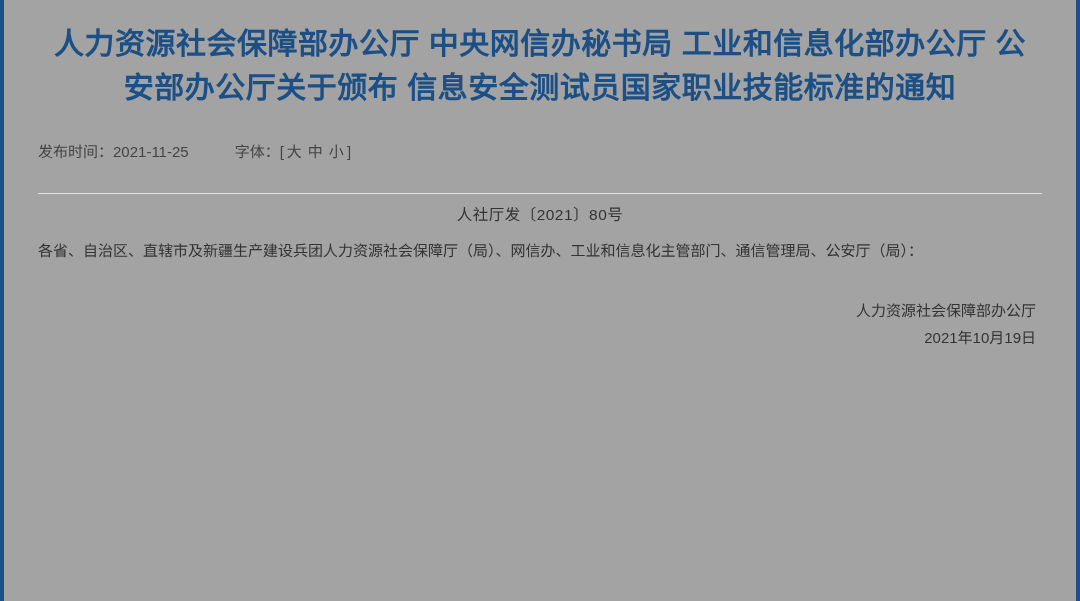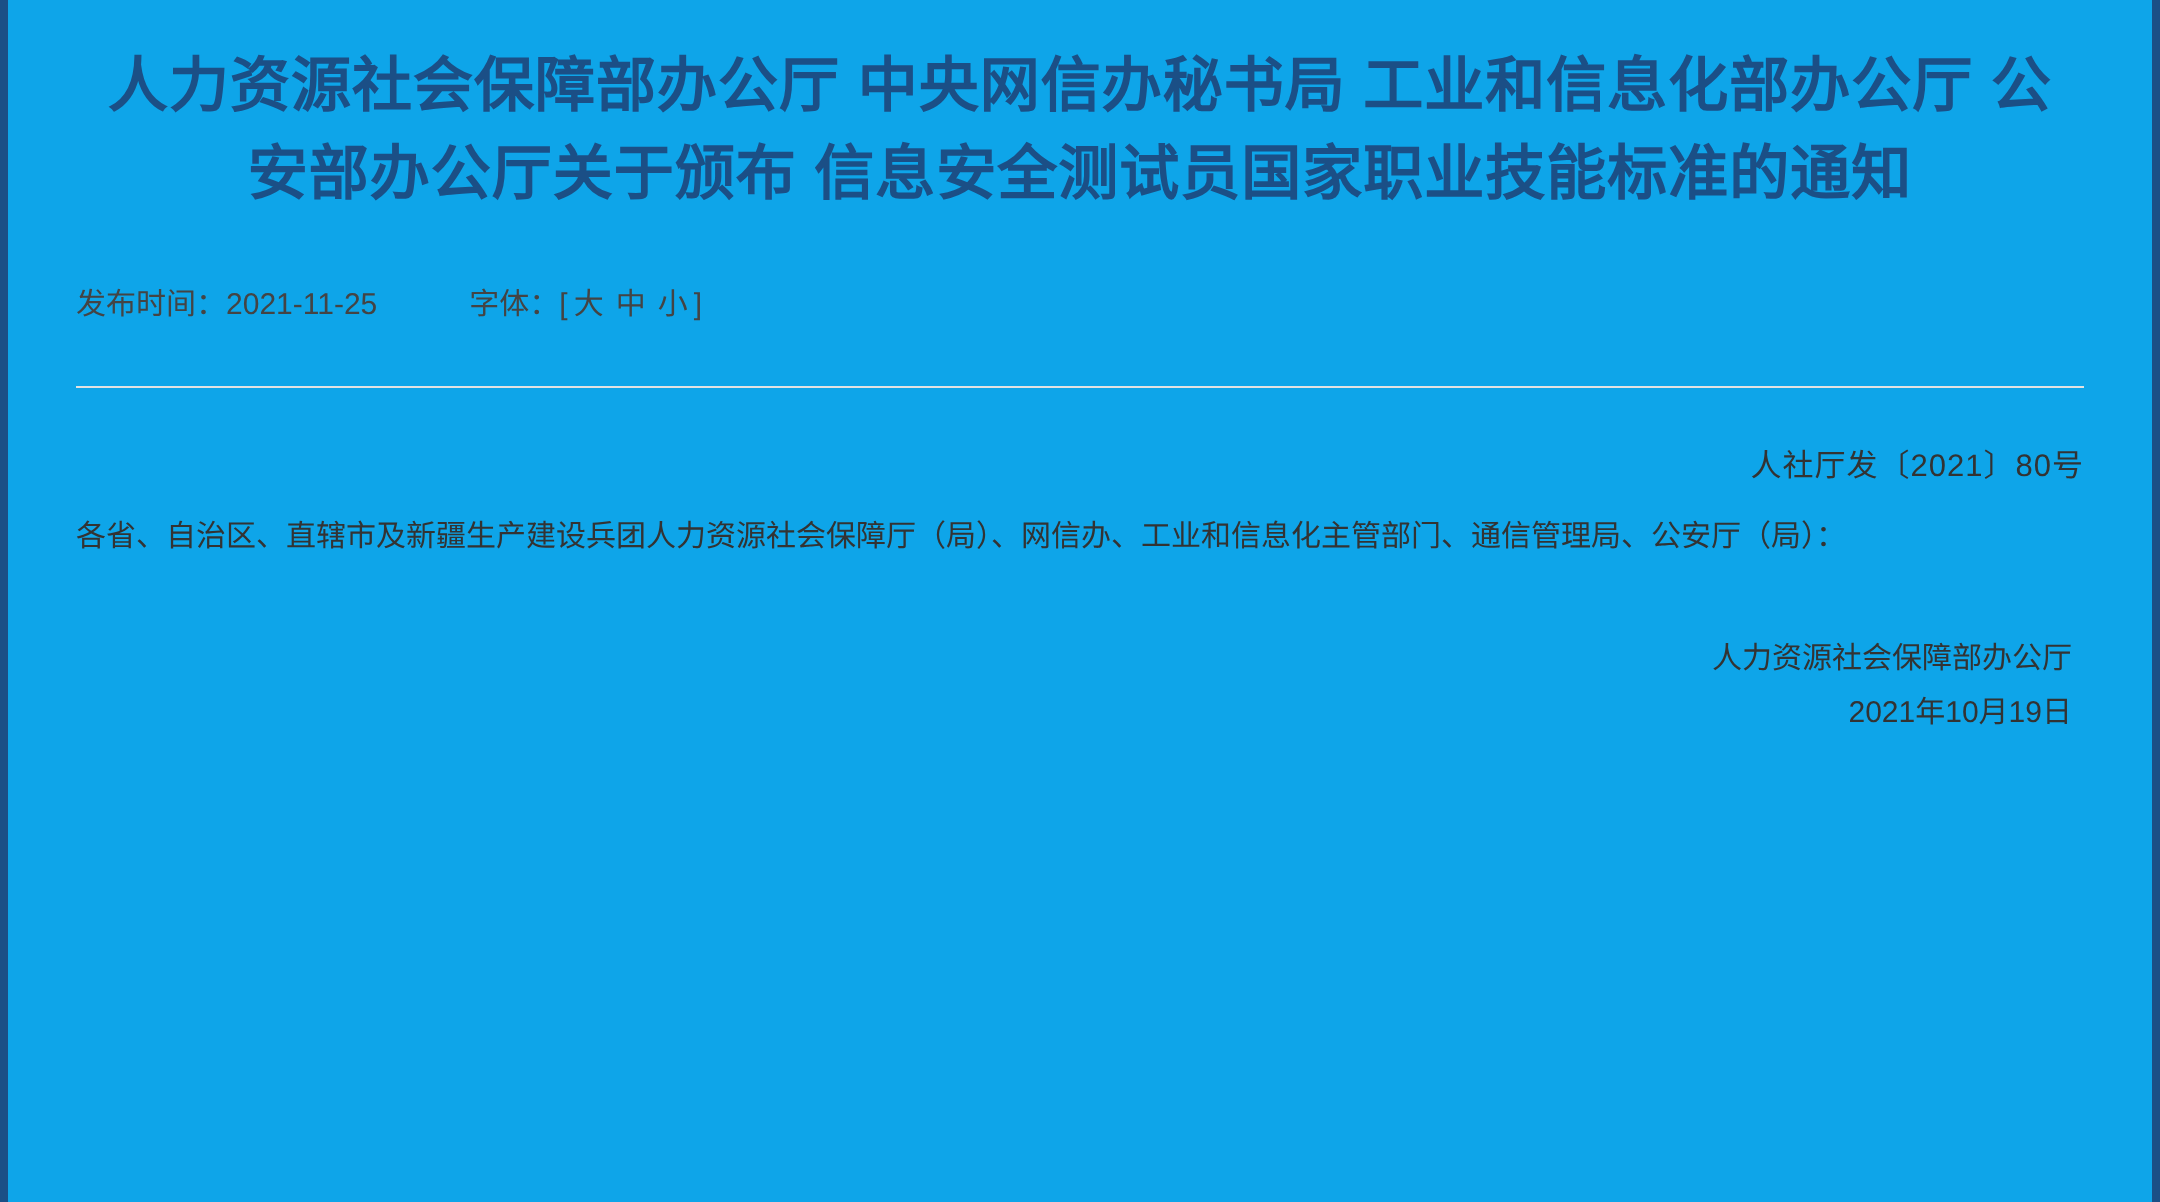--- a/index.html
+++ b/index.html
@@ -13,21 +13,21 @@
     font-family: "Liberation Sans", "DejaVu Sans", sans-serif;
     color: #333333;
     position: relative;
     overflow: hidden;
   }
   .page {
     width: 1080px;
     height: 601px;
     box-sizing: border-box;
     position: relative;
-    background: #0ea5e9;
+    background: #a3a3a3;
   }
   
   .edge-rule {
     position: absolute;
     top: 0;
     width: 4px;
     height: 601px;
     background: #1b4f86;
   }
   .edge-rule.left { left: 0; }
@@ -72,37 +72,36 @@
   }
 
   .divider {
     margin-top: 32px;
     height: 1px;
     background: #e2e2e2;
     width: 100%;
   }
 
   .doc-number {
-    text-align: right;
+    text-align: center;
     font-size: 15.5px;
     color: #333333;
-    margin-top: 26px;
+    margin-top: 8px;
     letter-spacing: 0.5px;
   }
 
   .body-text {
     margin-top: 12px;
     font-size: 15px;
     line-height: 29px;
     color: #333333;
     text-align: justify;
   }
   .body-text p {
     margin: 0;
-    font-family: Liberation Serif, serif;
   }
   .body-text p.indent {
     text-indent: 2em;
   }
 
   .signature {
     margin-top: 32px;
     text-align: right;
     font-size: 15px;
     line-height: 27px;

